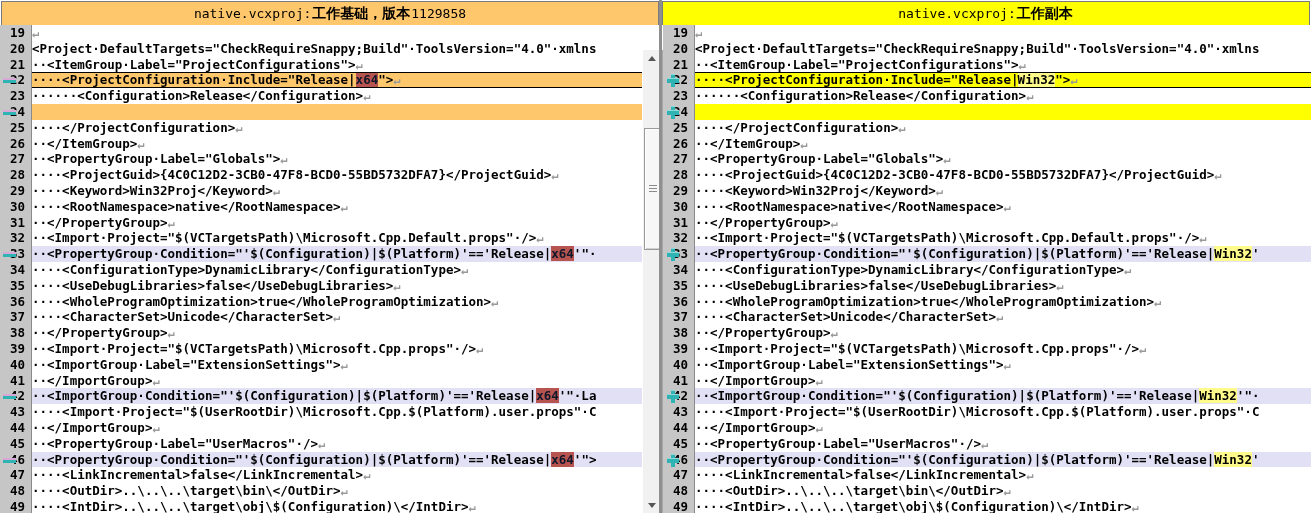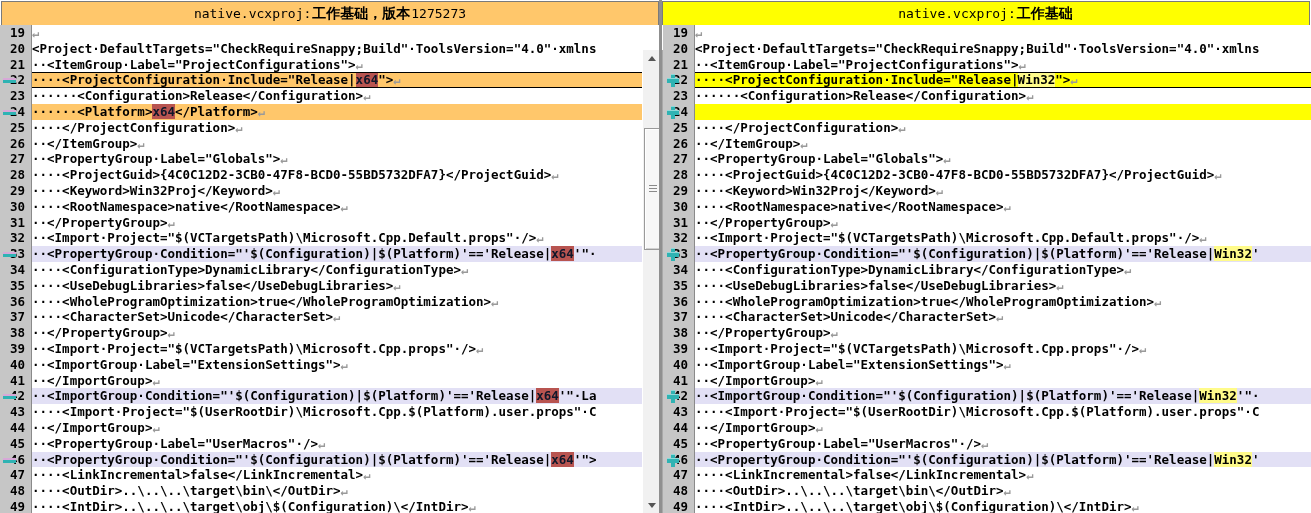--- a/index.html
+++ b/index.html
@@ -75,37 +75,37 @@
 </head>
 <body>
 
 <div class="app">
 
   <div class="pane pane-left">
     <div class="hdr hdr-left">
       <span class="fn">native.vcxproj</span>
         <span class="fn"> : </span>
         <span class="cjk">工作基础，版本</span>
-        <span class="num">1275273</span>
+        <span class="num">1129858</span>
     </div>
     <div class="codewrap">
       <div class="gutter"></div>
       <div class="rows" id="left-rows" style="left: 0px;">
           <div class="row" style="position:absolute;top:0.0px;left:0;right:0;"><span class="lnum">19</span><span class="ctext"><span></span><span class="pilc">↵</span></span></div>
           <div class="row" style="position:absolute;top:15.8px;left:0;right:0;"><span class="lnum">20</span><span class="ctext"><span>&lt;Project·DefaultTargets="CheckRequireSnappy;Build"·ToolsVersion="4.0"·xmlns</span></span></div>
           <div class="row" style="position:absolute;top:31.6px;left:0;right:0;"><span class="lnum">21</span><span class="ctext"><span>··&lt;ItemGroup·Label="ProjectConfigurations"&gt;</span><span class="pilc">↵</span></span></div>
           <div class="row chg" style="position:absolute;top:47.4px;left:0;right:0;"><div class="band band-orange"></div><span class="mark" style="top:2px;"><svg width="14" height="13" viewBox="0 0 14 13">
                 <rect x="0" y="4" width="13" height="5" fill="#2fb3b3"></rect>
                 <rect x="0" y="4" width="13" height="2" fill="#d8a8d8"></rect>
               </svg></span><span class="lnum">22</span><span class="ctext"><span>····&lt;ProjectConfiguration·Include="Release|</span><span class="chip-del">x64</span><span>"&gt;</span><span class="pilc">↵</span></span><div class="boxtop"></div><div class="boxbot"></div></div>
           <div class="row" style="position:absolute;top:63.2px;left:0;right:0;"><span class="lnum">23</span><span class="ctext"><span>······&lt;Configuration&gt;Release&lt;/Configuration&gt;</span><span class="pilc">↵</span></span></div>
           <div class="row chg" style="position:absolute;top:79.0px;left:0;right:0;"><div class="band band-orange"></div><span class="mark" style="top:2px;"><svg width="14" height="13" viewBox="0 0 14 13">
                 <rect x="0" y="4" width="13" height="5" fill="#2fb3b3"></rect>
                 <rect x="0" y="4" width="13" height="2" fill="#d8a8d8"></rect>
-              </svg></span><span class="lnum">24</span><span class="ctext"><span>······&lt;Platform&gt;</span><span class="chip-del">x64</span><span>&lt;/Platform&gt;</span><span class="pilc">↵</span></span></div>
+              </svg></span><span class="lnum">24</span></div>
           <div class="row" style="position:absolute;top:94.8px;left:0;right:0;"><span class="lnum">25</span><span class="ctext"><span>····&lt;/ProjectConfiguration&gt;</span><span class="pilc">↵</span></span></div>
           <div class="row" style="position:absolute;top:110.6px;left:0;right:0;"><span class="lnum">26</span><span class="ctext"><span>··&lt;/ItemGroup&gt;</span><span class="pilc">↵</span></span></div>
           <div class="row" style="position:absolute;top:126.4px;left:0;right:0;"><span class="lnum">27</span><span class="ctext"><span>··&lt;PropertyGroup·Label="Globals"&gt;</span><span class="pilc">↵</span></span></div>
           <div class="row" style="position:absolute;top:142.2px;left:0;right:0;"><span class="lnum">28</span><span class="ctext"><span>····&lt;ProjectGuid&gt;{4C0C12D2-3CB0-47F8-BCD0-55BD5732DFA7}&lt;/ProjectGuid&gt;</span><span class="pilc">↵</span></span></div>
           <div class="row" style="position:absolute;top:158.0px;left:0;right:0;"><span class="lnum">29</span><span class="ctext"><span>····&lt;Keyword&gt;Win32Proj&lt;/Keyword&gt;</span><span class="pilc">↵</span></span></div>
           <div class="row" style="position:absolute;top:173.8px;left:0;right:0;"><span class="lnum">30</span><span class="ctext"><span>····&lt;RootNamespace&gt;native&lt;/RootNamespace&gt;</span><span class="pilc">↵</span></span></div>
           <div class="row" style="position:absolute;top:189.6px;left:0;right:0;"><span class="lnum">31</span><span class="ctext"><span>··&lt;/PropertyGroup&gt;</span><span class="pilc">↵</span></span></div>
           <div class="row" style="position:absolute;top:205.4px;left:0;right:0;"><span class="lnum">32</span><span class="ctext"><span>··&lt;Import·Project="$(VCTargetsPath)\Microsoft.Cpp.Default.props"·/&gt;</span><span class="pilc">↵</span></span></div>
           <div class="row chg" style="position:absolute;top:221.2px;left:0;right:0;"><div class="band band-lav"></div><span class="mark" style="top:2px;"><svg width="14" height="13" viewBox="0 0 14 13">
                 <rect x="0" y="4" width="13" height="5" fill="#2fb3b3"></rect>
@@ -151,21 +151,21 @@
       </div>
     </div>
   </div>
 
   <div class="divider"></div>
 
   <div class="pane pane-right">
     <div class="hdr hdr-right">
       <span class="fn">native.vcxproj</span>
         <span class="fn"> : </span>
-        <span class="cjk">工作基础</span>
+        <span class="cjk">工作副本</span>
     </div>
     <div class="codewrap">
       <div class="rfrm"></div>
       <div class="gutter" style="left:3px;"></div>
       <div class="rows" id="right-rows" style="left: 3px;">
           <div class="row" style="position:absolute;top:0.0px;left:0;right:0;"><span class="lnum">19</span><span class="ctext"><span></span><span class="pilc">↵</span></span></div>
           <div class="row" style="position:absolute;top:15.8px;left:0;right:0;"><span class="lnum">20</span><span class="ctext"><span>&lt;Project·DefaultTargets="CheckRequireSnappy;Build"·ToolsVersion="4.0"·xmlns</span></span></div>
           <div class="row" style="position:absolute;top:31.6px;left:0;right:0;"><span class="lnum">21</span><span class="ctext"><span>··&lt;ItemGroup·Label="ProjectConfigurations"&gt;</span><span class="pilc">↵</span></span></div>
           <div class="row chg" style="position:absolute;top:47.4px;left:0;right:0;"><div class="band band-yellow"></div><span class="mark" style="top:2px;"><svg width="14" height="13" viewBox="0 0 14 13">
                 <path d="M5 0h4v4h4v5H9v4H5V9H1V4h4z" fill="#2fb3b3"></path>

